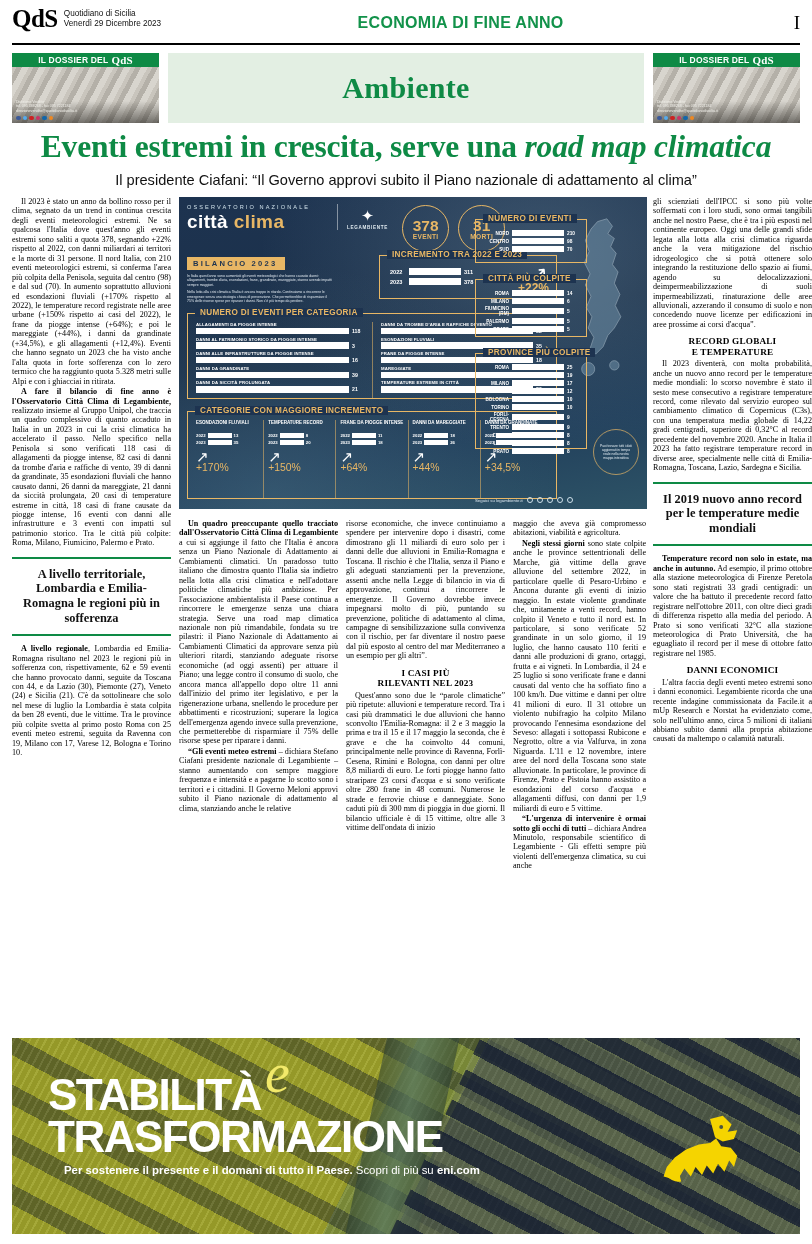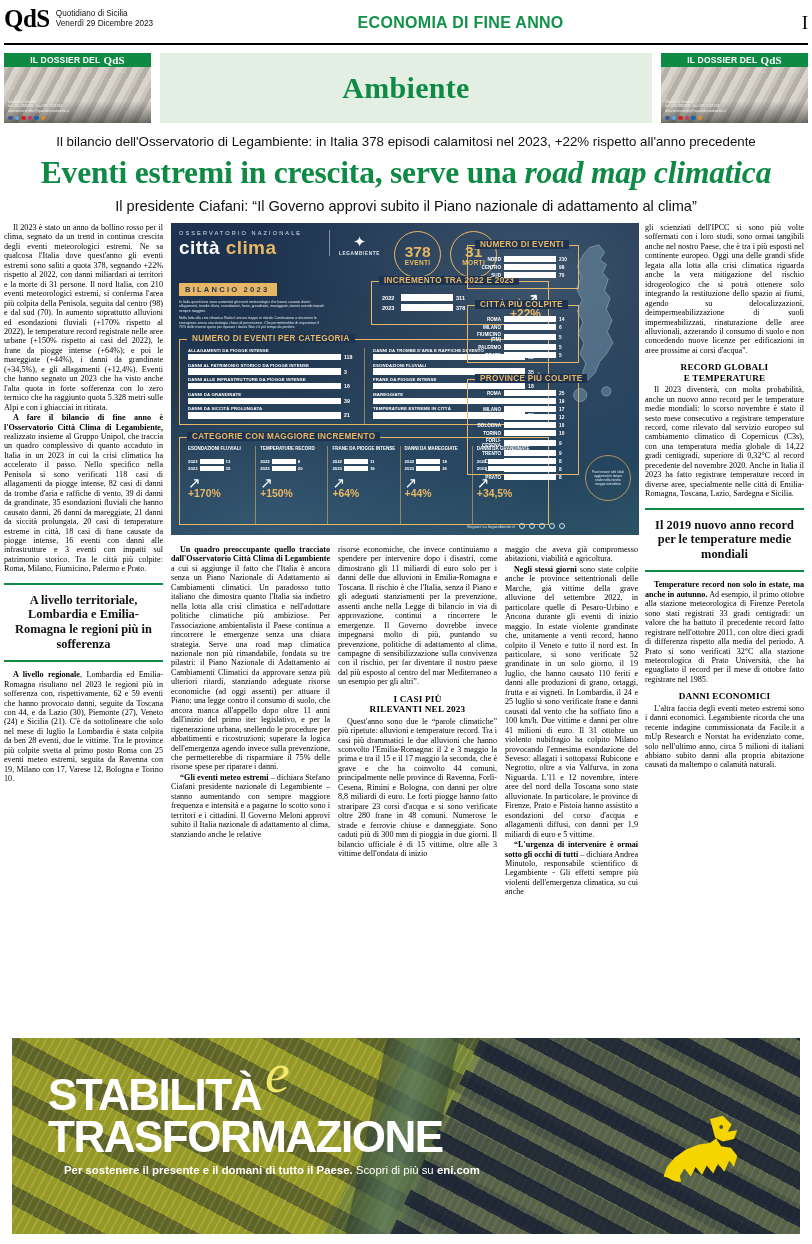--- a/index.html
+++ b/index.html
@@ -3,21 +3,21 @@
 <meta charset="utf-8">
 <style>
   * { box-sizing: border-box; margin: 0; padding: 0; }
   html, body {
     width: 812px; height: 1244px;
     background: #ffffff;
     font-family: "Liberation Serif", serif;
     color: #000;
     overflow: hidden;
   }
-  .page { position: relative; width: 812px; height: 1244px; padding: 0 4px; }
+  .page { position: relative; width: 812px; height: 1244px; padding: 0 12px; }
 
   
   .masthead { display: flex; align-items: flex-start; height: 40px; padding-top: 6px; }
   .qds-logo {
     font-family: "Liberation Serif", serif;
     font-weight: bold; font-size: 25px; line-height: 25px;
     letter-spacing: -0.5px; color: #000;
   }
   .mast-date { margin-left: 6px; padding-top: 3px; }
   .mast-date div {
@@ -198,21 +198,21 @@
   .inc2-grid { display: flex; height: 100%; padding: 8px 4px 0; }
   .inc2-cell { flex: 1; padding: 0 4px; position: relative; }
   .inc2-cell + .inc2-cell { border-left: 1px solid rgba(232,183,101,.55); }
   .inc2-cell .lab { font-size: 4.5px; font-weight: bold; line-height: 5.4px; color: #fff; min-height: 11px; }
   .mini-line { display: flex; align-items: center; gap: 2px; margin-top: 2px; }
   .mini-line .yr { font-size: 4.3px; color: #fff; font-weight: bold; }
   .mini-track { width: 24px; height: 5px; background: #fff; }
   .mini-fill { height: 5px; background: #e8b765; }
   .mini-line .vv { font-size: 4.3px; color: #fff; font-weight: bold; }
   .inc2-arrow { color: #fff; font-size: 15px; line-height: 14px; margin-top: 5px; }
-  .inc2-pct { color: #e8b765; font-size: 10.4px; font-weight: bold; margin-top: -2px; }
+  .inc2-pct { color: #e8b765; font-size: 10.4px; font-weight: normal; margin-top: -2px; }
   .p-num { left: 296px; top: 22px; width: 112px; height: 44px; }
   .num-rows { padding: 10px 7px 0; }
   .nrow { display: flex; align-items: center; gap: 3px; margin-bottom: 2px; }
   .nrow .k { font-size: 4.6px; font-weight: bold; width: 26px; text-align: right; color: #fff; }
   .ntrack { flex: 1; height: 6px; background: #fff; }
   .nfill { height: 6px; background: #e8b765; }
   .nrow .vv { font-size: 4.8px; font-weight: bold; color: #fff; width: 12px; }
 
   .p-city { left: 296px; top: 82px; width: 112px; height: 58px; }
   .p-prov { left: 296px; top: 156px; width: 112px; height: 96px; }
@@ -339,21 +339,20 @@
             <i style="background:#cc2222"></i>
             <i style="background:#cc3366"></i>
             <i style="background:#1166aa"></i>
             <i style="background:#ee8822"></i>
           </div>
         </div>
       </div>
     </div>
   </div>
 
-  <div class="kicker">Il bilancio dell'Osservatorio di Legambiente: in Italia 378 episodi calamitosi nel 2023, +22% rispetto all'anno precedente</div>
   <div class="headline"><span>Eventi estremi in crescita, serve una </span><i>road map climatica</i></div>
   <div class="subhead">Il presidente Ciafani: “Il Governo approvi subito il Piano nazionale di adattamento al clima”</div>
 
   <div class="body-area">
 
     <div class="info">
       <div class="ig-top">
         <div class="ig-brand">
           <div class="ig-obs">OSSERVATORIO NAZIONALE</div>
           <div class="ig-cc"><span class="citta">città</span> <span class="clima">clima</span></div>
@@ -699,21 +698,21 @@
 
     <div class="col c1">
       <p>Il 2023 è stato un anno da bollino rosso per il clima, segnato da un trend in continua crescita degli eventi meteorologici estremi. Ne sa qualcosa l'Italia dove quest'anno gli eventi estremi sono saliti a quota 378, segnando +22% rispetto al 2022, con danni miliardari ai territori e la morte di 31 persone. Il nord Italia, con 210 eventi meteorologici estremi, si conferma l'area più colpita della Penisola, seguita dal centro (98) e dal sud (70). In aumento soprattutto alluvioni ed esondazioni fluviali (+170% rispetto al 2022), le temperature record registrate nelle aree urbane (+150% rispetto ai casi del 2022), le frane da piogge intense (+64%); e poi le mareggiate (+44%), i danni da grandinate (+34,5%), e gli allagamenti (+12,4%). Eventi che hanno segnato un 2023 che ha visto anche l'alta quota in forte sofferenza con lo zero termico che ha raggiunto quota 5.328 metri sulle Alpi e con i ghiacciai in ritirata.</p>
       <p><b>A fare il bilancio di fine anno è l'Osservatorio Città Clima di Legambiente,</b><span> realizzato insieme al Gruppo Unipol, che traccia un quadro complessivo di quanto accaduto in Italia in un 2023 in cui la crisi climatica ha accelerato il passo. Nello specifico nella Penisola si sono verificati 118 casi di allagamenti da piogge intense, 82 casi di danni da trombe d'aria e raffiche di vento, 39 di danni da grandinate, 35 esondazioni fluviali che hanno causato danni, 26 danni da mareggiate, 21 danni da siccità prolungata, 20 casi di temperature estreme in città, 18 casi di frane causate da piogge intense, 16 eventi con danni alle infrastrutture e 3 eventi con impatti sul patrimonio storico. Tra le città più colpite: Roma, Milano, Fiumicino, Palermo e Prato.</span></p>
       <div class="boxhead">A livello territoriale, Lombardia e Emilia-Romagna le regioni più in sofferenza</div>
       <p><b>A livello regionale</b><span>, Lombardia ed Emilia-Romagna risultano nel 2023 le regioni più in sofferenza con, rispettivamente, 62 e 59 eventi che hanno provocato danni, seguite da Toscana con 44, e da Lazio (30), Piemonte (27), Veneto (24) e Sicilia (21). C'è da sottolineare che solo nel mese di luglio la Lombardia è stata colpita da ben 28 eventi, due le vittime. Tra le province più colpite svetta al primo posto Roma con 25 eventi meteo estremi, seguita da Ravenna con 19, Milano con 17, Varese 12, Bologna e Torino 10.</span></p>
     </div>
 
     <div class="col c2" style="top:322px">
       <p><b>Un quadro preoccupante quello tracciato dall'Osservatorio Città Clima di Legambiente</b><span> a cui si aggiunge il fatto che l'Italia è ancora senza un Piano Nazionale di Adattamento ai Cambiamenti climatici. Un paradosso tutto italiano che dimostra quanto l'Italia sia indietro nella lotta alla crisi climatica e nell'adottare politiche climatiche più ambiziose. Per l'associazione ambientalista il Paese continua a rincorrere le emergenze senza una chiara strategia. Serve una road map climatica nazionale non più rimandabile, fondata su tre pilastri: il Piano Nazionale di Adattamento ai Cambiamenti Climatici da approvare senza più ulteriori ritardi, stanziando adeguate risorse economiche (ad oggi assenti) per attuare il Piano; una legge contro il consumo di suolo, che ancora manca all'appello dopo oltre 11 anni dall'inizio del primo iter legislativo, e per la rigenerazione urbana, snellendo le procedure per abbattimenti e ricostruzioni; superare la logica dell'emergenza agendo invece sulla prevenzione, che permetterebbe di risparmiare il 75% delle risorse spese per riparare i danni.</span></p>
-      <p><b>“Gli eventi meteo estremi</b><span> – dichiara Stefano Ciafani presidente nazionale di Legambiente – stanno aumentando con sempre maggiore frequenza e intensità e a pagarne lo scotto sono i territori e i cittadini. Il Governo Meloni approvi subito il Italia nazionale di adattamento al clima, stanziando anche le relative</span></p>
+      <p><b>“Gli eventi meteo estremi</b><span> – dichiara Stefano Ciafani presidente nazionale di Legambiente – stanno aumentando con sempre maggiore frequenza e intensità e a pagarne lo scotto sono i territori e i cittadini. Il Governo Meloni approvi subito il Piano nazionale di adattamento al clima, stanziando anche le relative</span></p>
     </div>
 
     <div class="col c3" style="top:322px">
       <p class="noind">risorse economiche, che invece continuiamo a spendere per intervenire dopo i disastri, come dimostrano gli 11 miliardi di euro solo per i danni delle due alluvioni in Emilia-Romagna e Toscana. Il rischio è che l'Italia, senza il Piano e gli adeguati stanziamenti per la prevenzione, assenti anche nella Legge di bilancio in via di approvazione, continui a rincorrere le emergenze. Il Governo dovrebbe invece impegnarsi molto di più, puntando su prevenzione, politiche di adattamento al clima, campagne di sensibilizzazione sulla convivenza con il rischio, per far diventare il nostro paese dal più esposto al centro del mar Mediterraneo a un esempio per gli altri”.</p>
       <div class="sec-head" style="white-space:pre-line">I CASI PIÙ
 RILEVANTI NEL 2023</div>
       <p>Quest'anno sono due le “parole climatiche” più ripetute: alluvioni e temperature record. Tra i casi più drammatici le due alluvioni che hanno sconvolto l'Emilia-Romagna: il 2 e 3 maggio la prima e tra il 15 e il 17 maggio la seconda, che è grave e che ha coinvolto 44 comuni, principalmente nelle province di Ravenna, Forlì-Cesena, Rimini e Bologna, con danni per oltre 8,8 miliardi di euro. Le forti piogge hanno fatto straripare 23 corsi d'acqua e si sono verificate oltre 280 frane in 48 comuni. Numerose le strade e ferrovie chiuse e danneggiate. Sono caduti più di 300 mm di pioggia in due giorni. Il bilancio ufficiale è di 15 vittime, oltre alle 3 vittime dell'ondata di inizio</p>
     </div>
 
     <div class="col c4" style="top:322px;width:133px">

